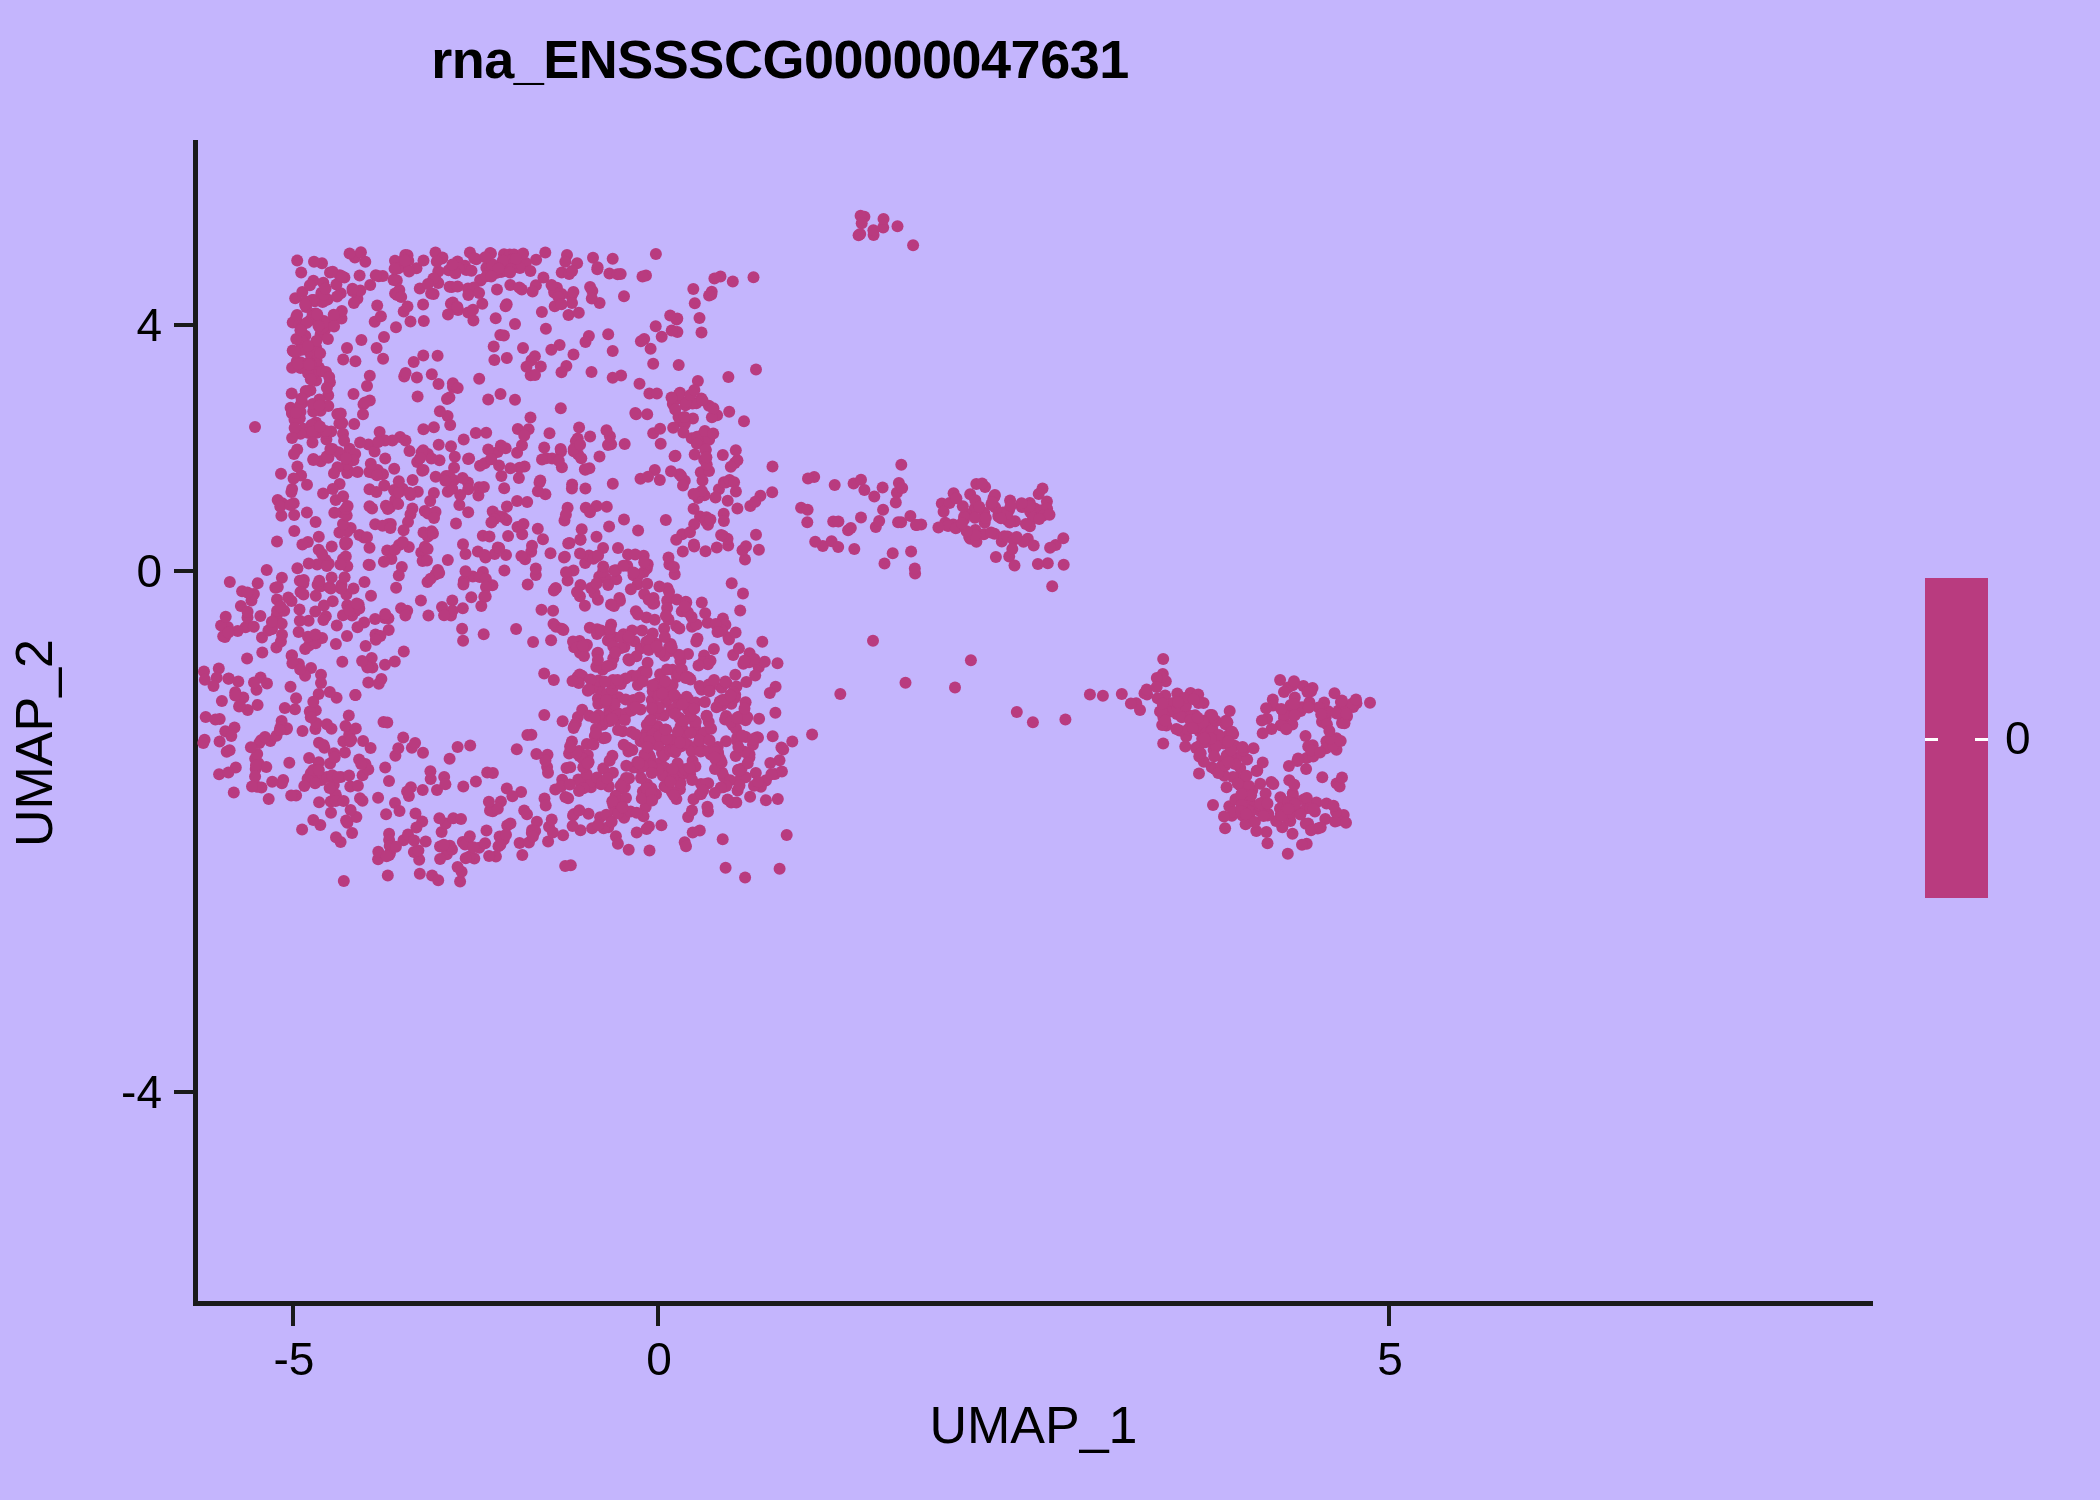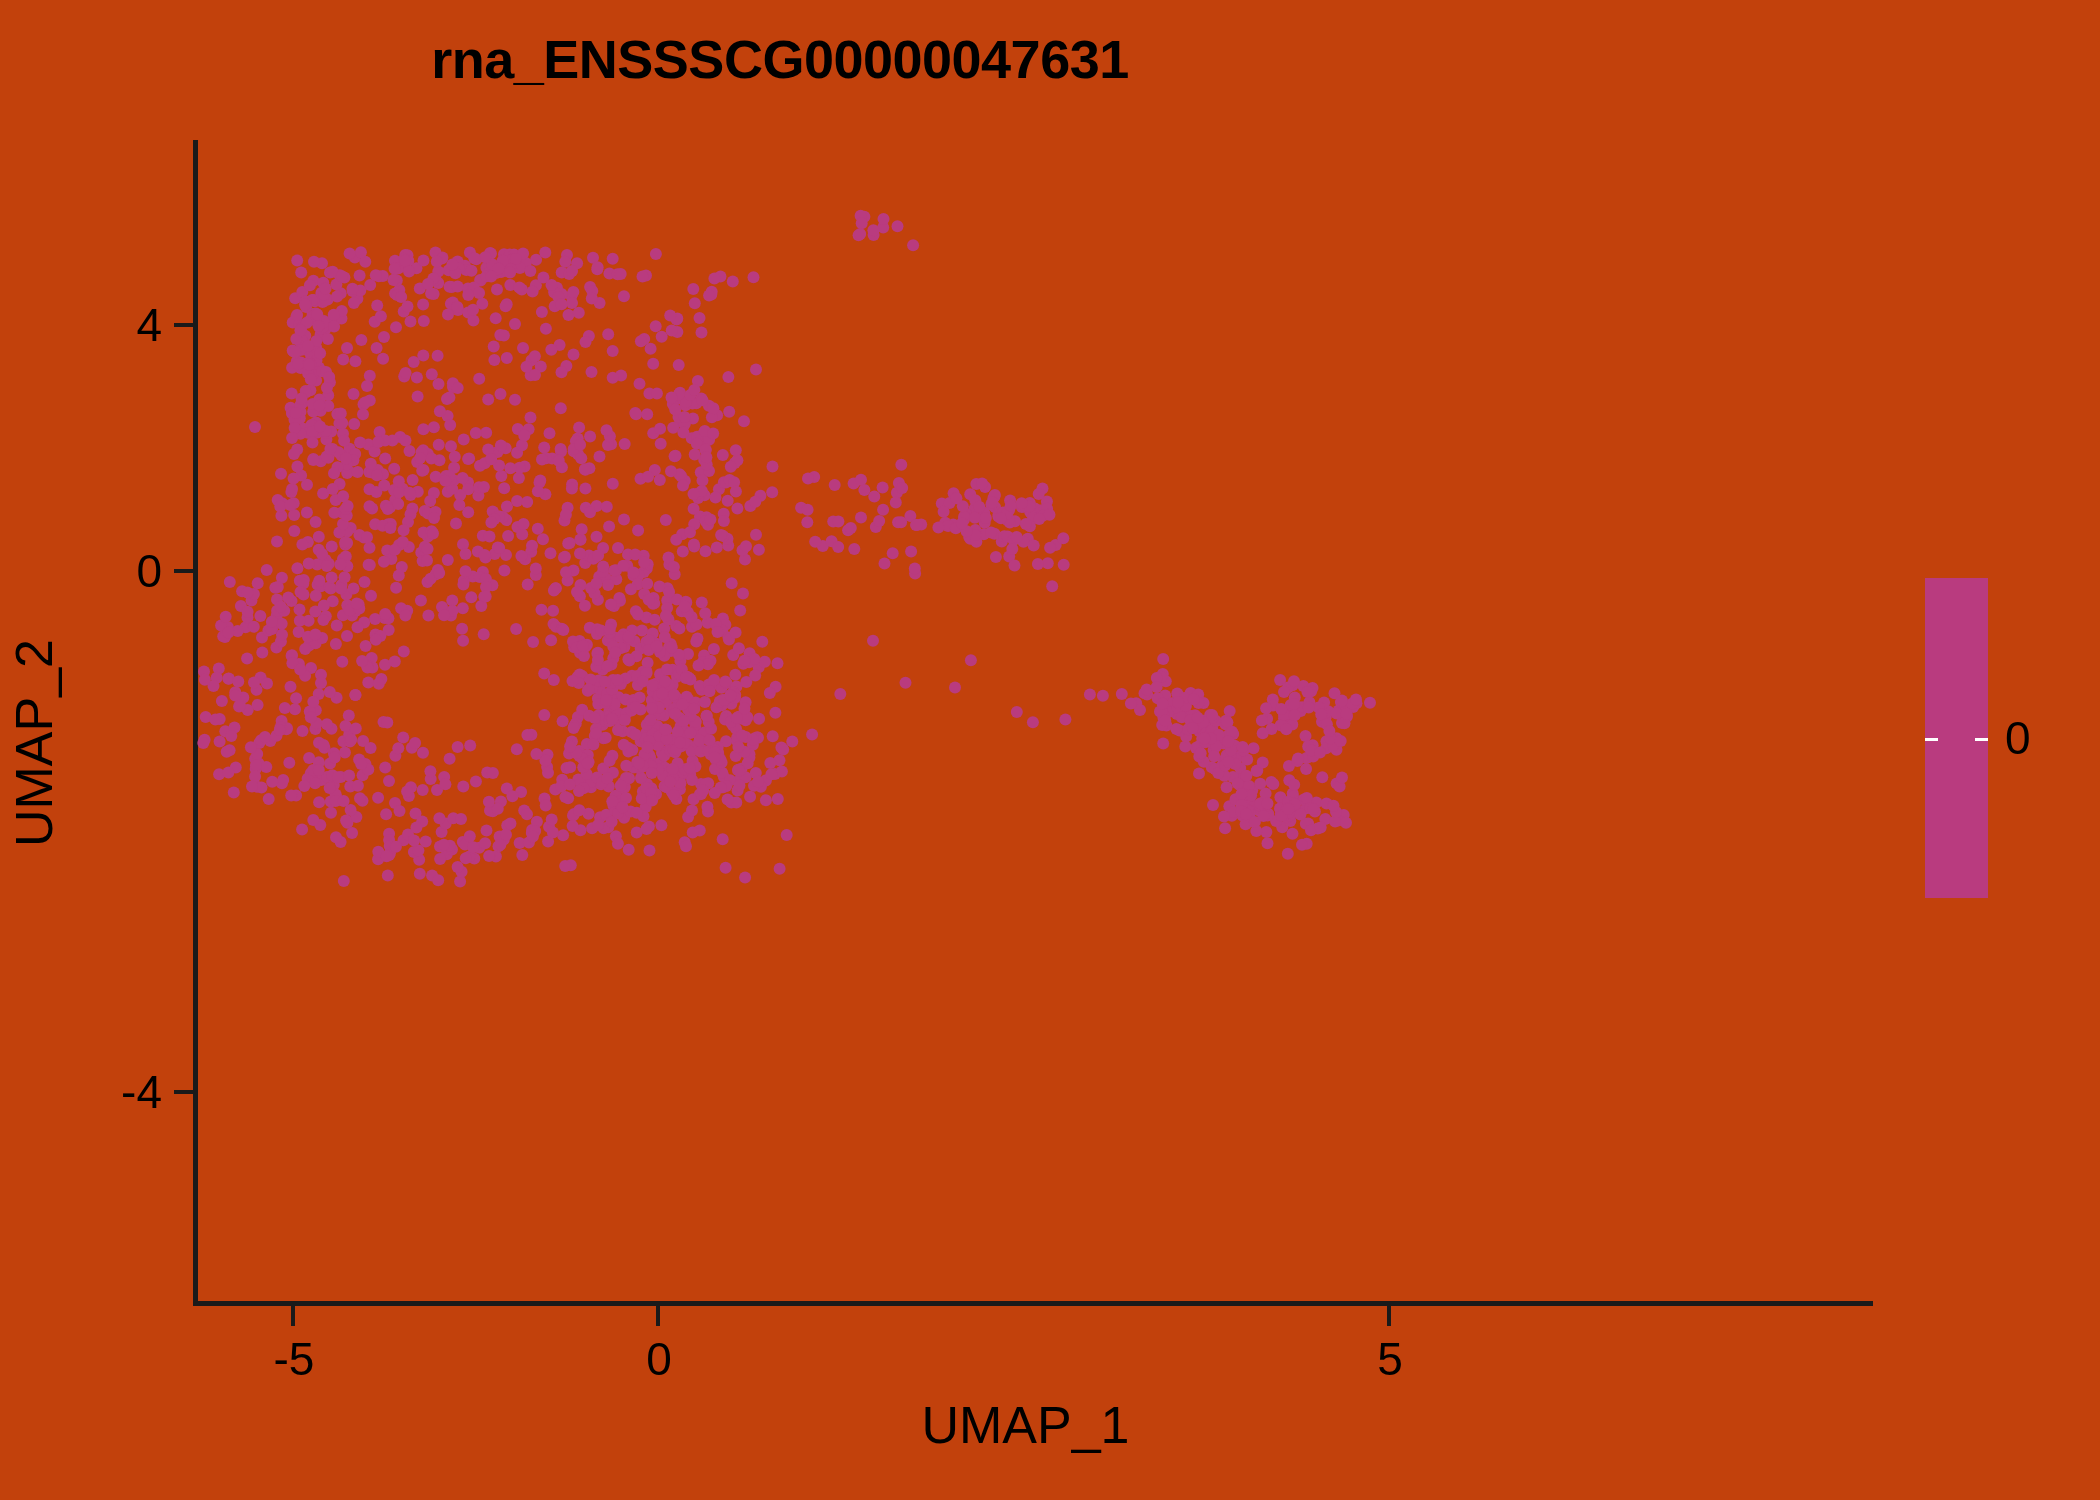--- a/index.html
+++ b/index.html
@@ -4,21 +4,21 @@
 <style>
   html, body {
     margin: 0;
     padding: 0;
     background: #ffffff;
   }
   #root {
     position: relative;
     width: 2100px;
     height: 1500px;
-    background: #c2410c;
+    background: #c4b5fd;
     font-family: "Liberation Sans", sans-serif;
     overflow: hidden;
   }
 
   
   #plot-title {
     position: absolute;
     left: 0;
     top: 28px;
     width: 1560px;
@@ -73,21 +73,21 @@
     position: absolute;
     font-size: 46px;
     color: #000000;
     text-align: center;
     white-space: nowrap;
   }
 
   
   #xlab {
     position: absolute;
-    left: 187px;
+    left: 195px;
     top: 1395px;
     width: 1677px;
     text-align: center;
     font-size: 52px;
     color: #000000;
   }
   #ylab {
     position: absolute;
     left: -547px;
     top: 713px;

